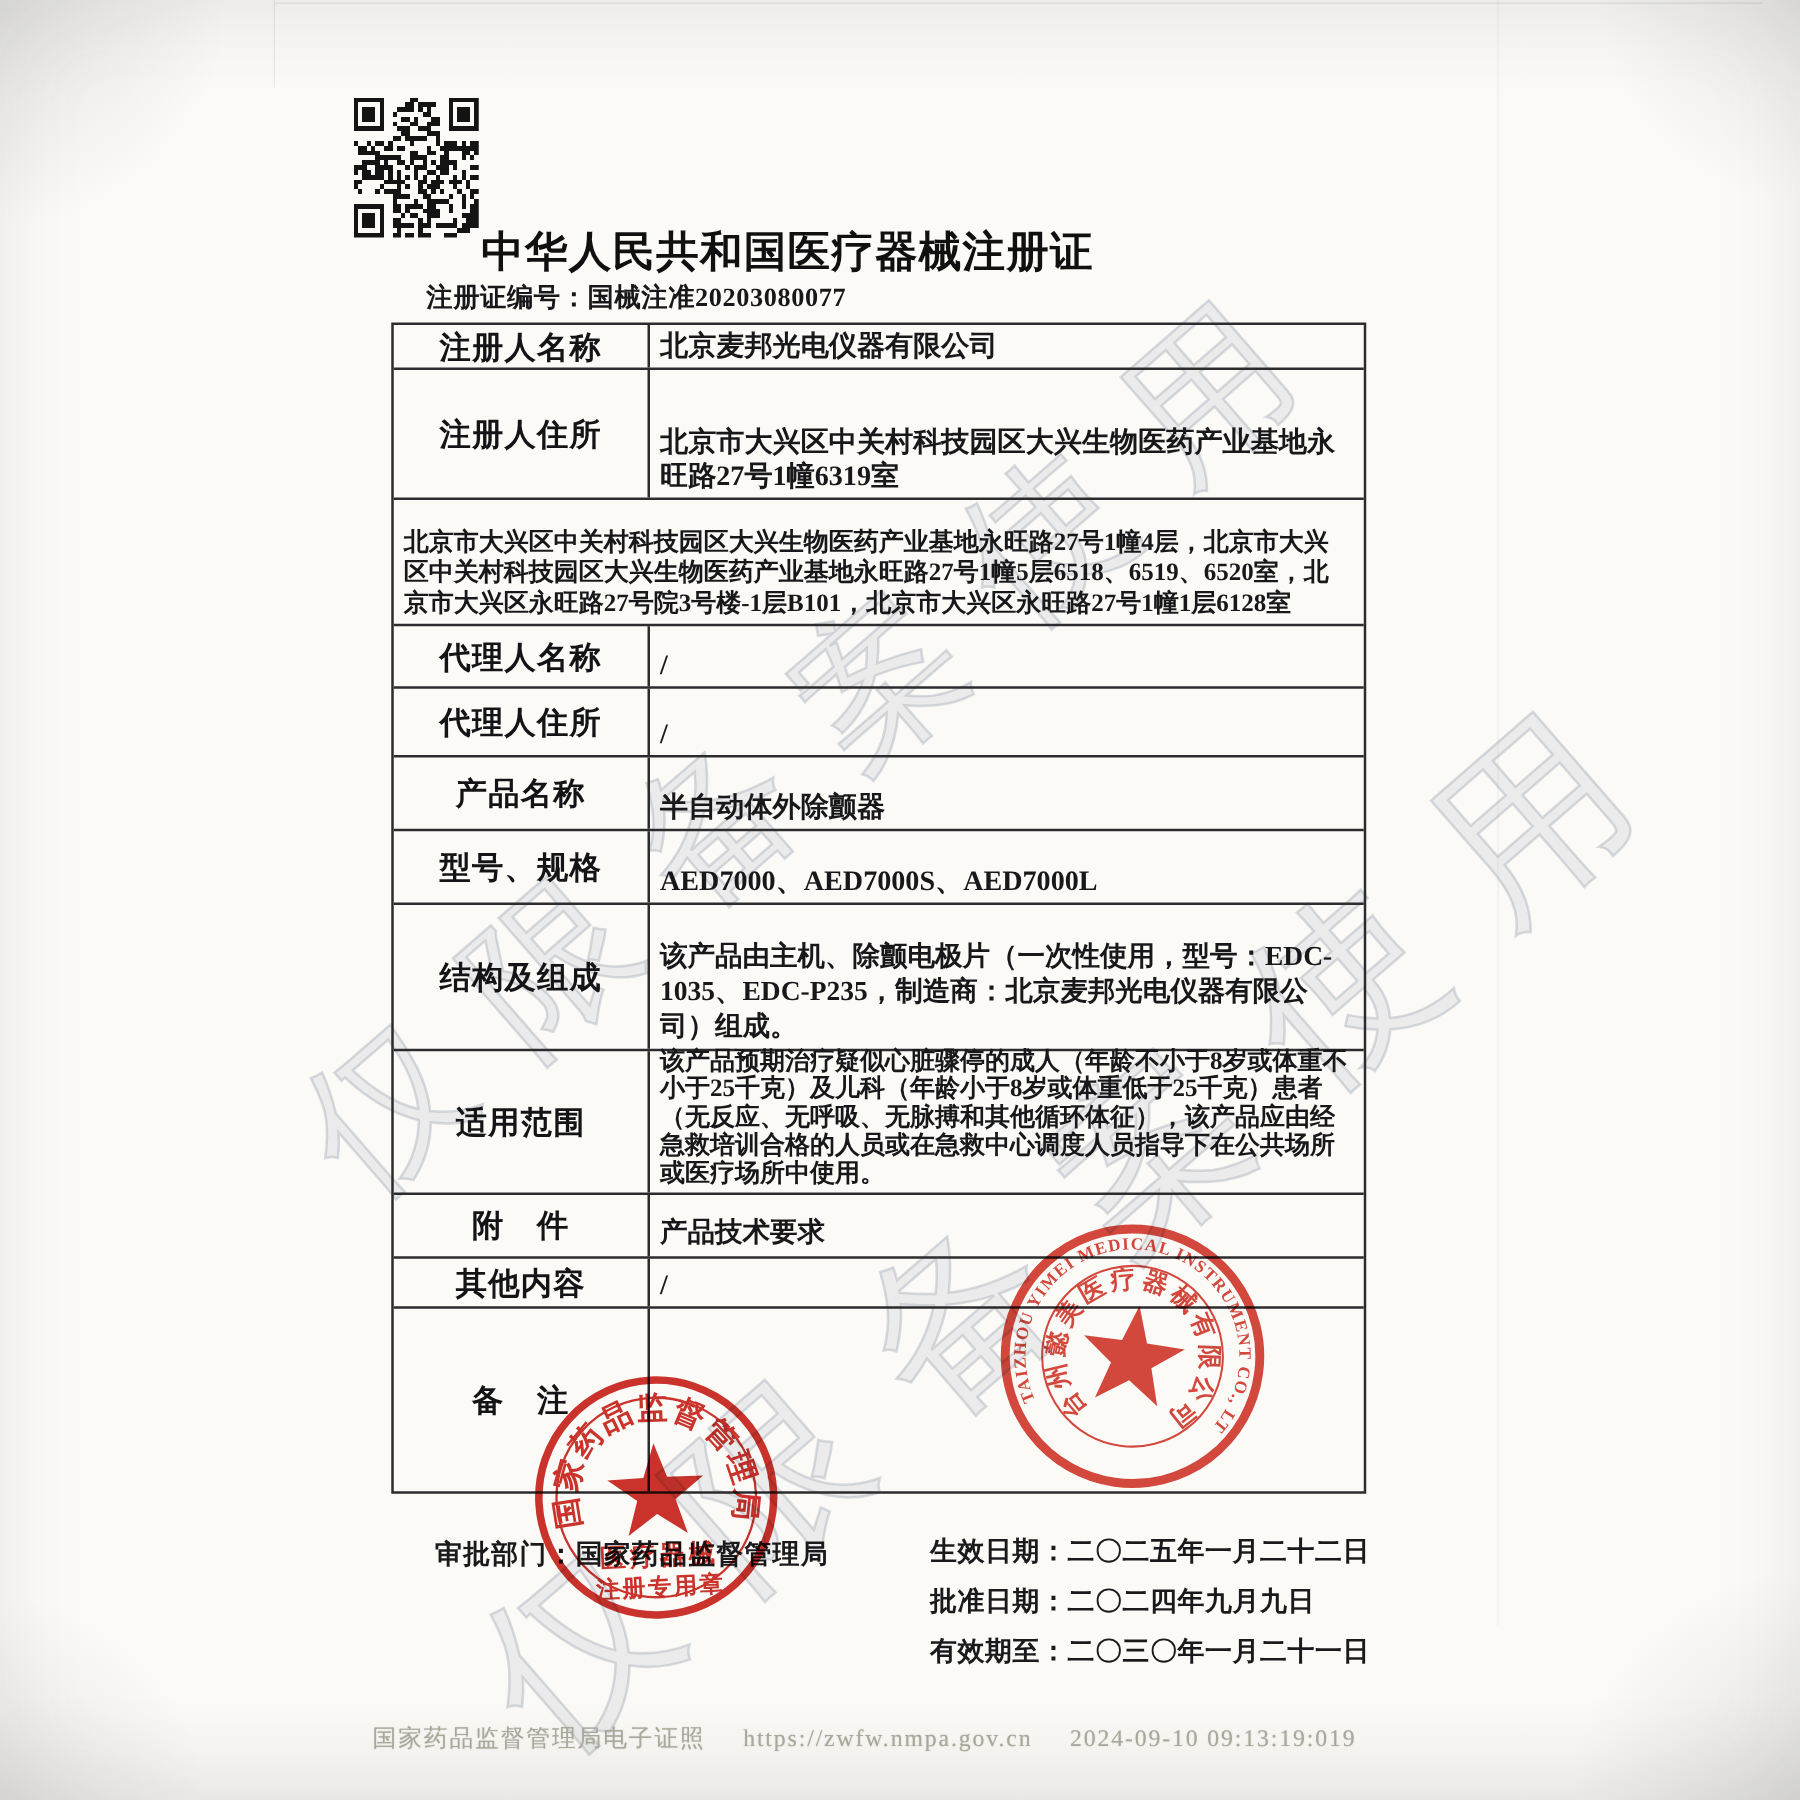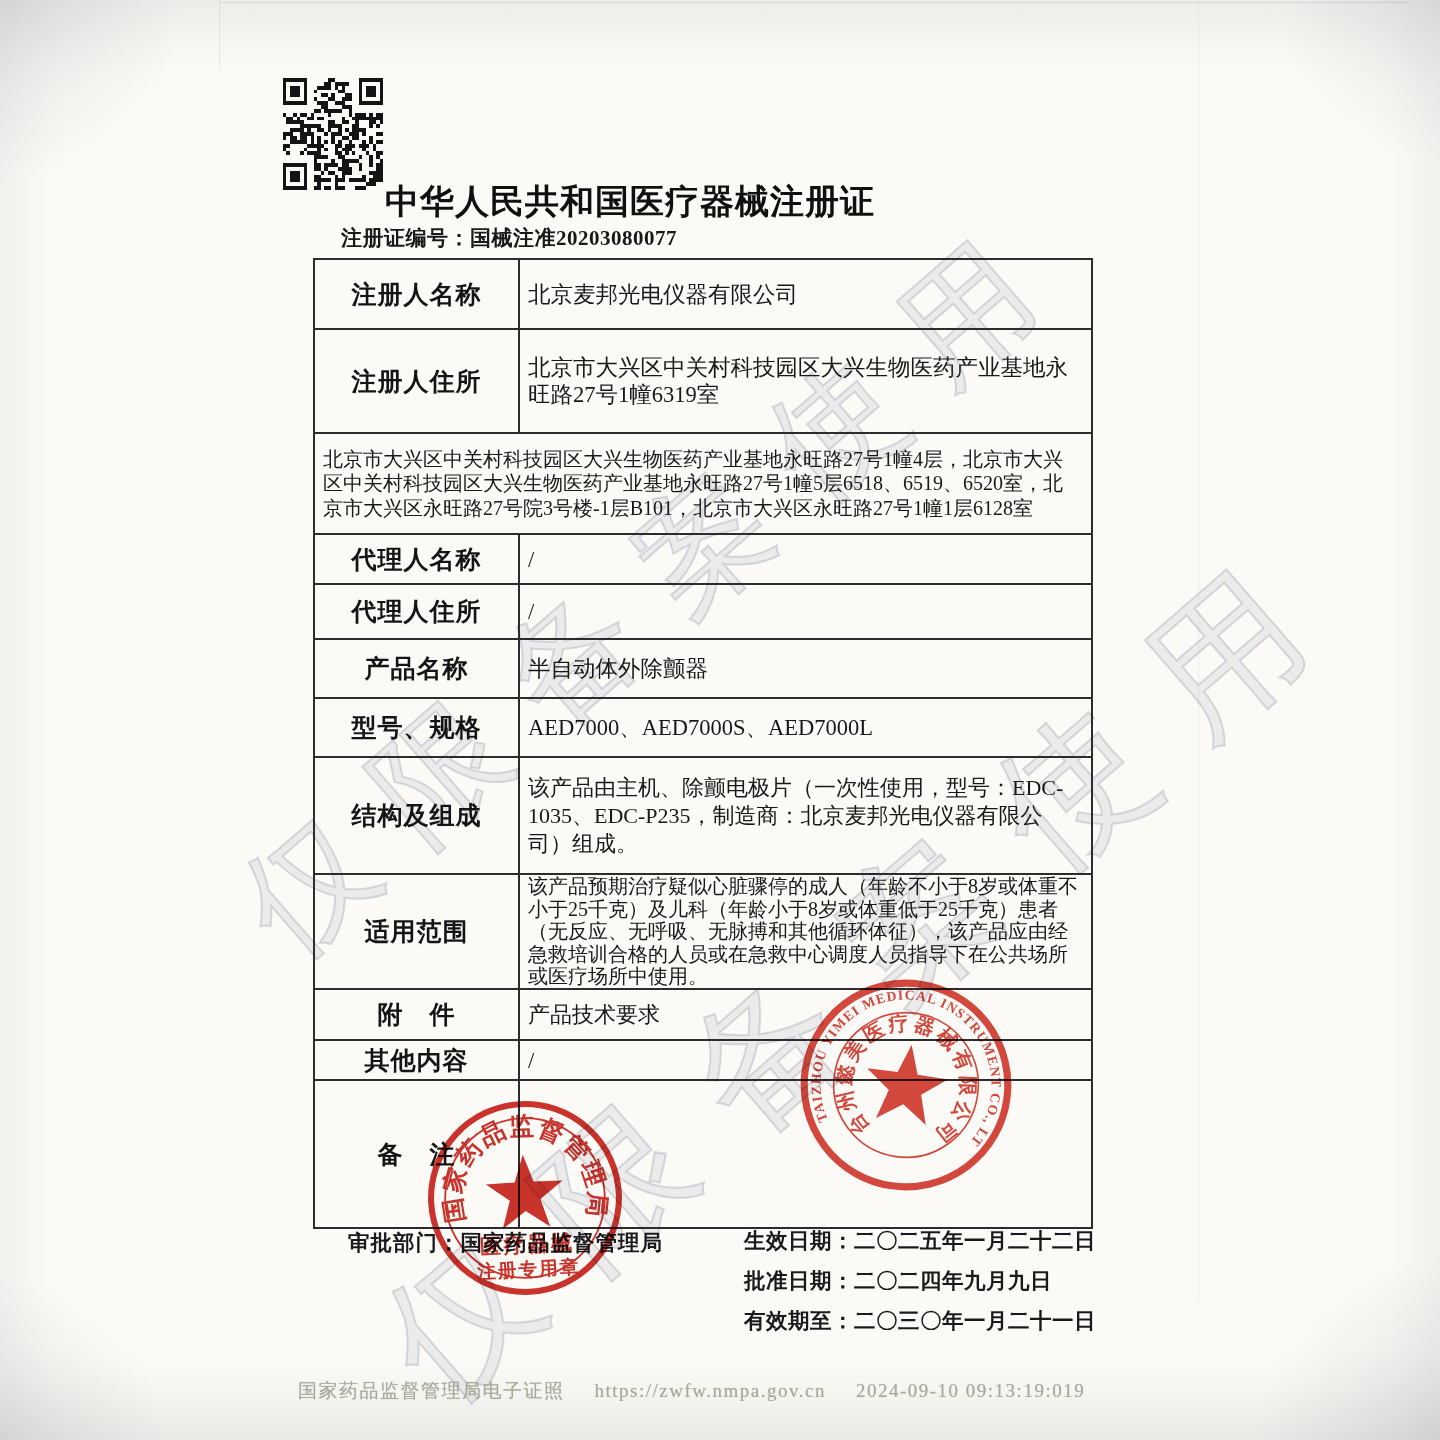--- a/index.html
+++ b/index.html
@@ -61,23 +61,23 @@
   .row + .row{border-top:2px solid #2c2c2e;}
   .cell{box-sizing:border-box;}
   .lab{
     width:205px;border-right:2px solid #2c2c2e;
     display:flex;align-items:center;justify-content:center;
     font-family:"Liberation Sans","DejaVu Sans",sans-serif;
     font-weight:700;font-size:25px;letter-spacing:1px;color:#141416;
     text-align:center;
   }
   .val{
-    flex:1;display:flex;align-items:center;
+    flex:1;display:flex;align-items:flex-end;
     padding:4px 12px 4px 8px;
-    font-weight:400;color:#18181a;
+    font-weight:700;color:#18181a;
   }
   .fs22 .val{font-size:22.5px;line-height:27px;}
   .fs20 .val{font-size:20px;line-height:24.4px;}
   .r7 .val{font-size:22px;line-height:28px;}
   .r8 .val{font-size:20px;line-height:22.4px;}
   .r9 .val{font-size:22px;}
 
   
   .approval{left:348px;top:1228px;font-weight:700;font-size:21.5px;letter-spacing:1px;color:#1a1a1c;}
   .dates{left:744px;top:1226px;font-weight:700;font-size:21.5px;letter-spacing:.5px;color:#1a1a1c;}
@@ -413,21 +413,21 @@
         <rect x="0" y="22" width="7" height="7" fill="#141414"></rect>
         <rect x="1" y="23" width="5" height="5" fill="#fbfaf7"></rect>
         <rect x="2" y="24" width="3" height="3" fill="#141414"></rect>
       </svg>
   </div>
 
   <div class="abs content title">中华人民共和国医疗器械注册证</div>
   <div class="abs content certno">注册证编号：国械注准20203080077</div>
 
   <div class="abs content regtable">
-    <div class="row fs22" style="height:68px">
+    <div class="row fs22" style="height:34px">
         <div class="cell lab">注册人名称</div>
         <div class="cell val">
           <span>北京麦邦光电仪器有限公司</span>
         </div>
       </div>
     <div class="row fs22" style="height:104px">
         <div class="cell lab">注册人住所</div>
         <div class="cell val">
           <span>北京市大兴区中关村科技园区大兴生物医药产业基地永旺路27号1幢6319室</span>
         </div>

